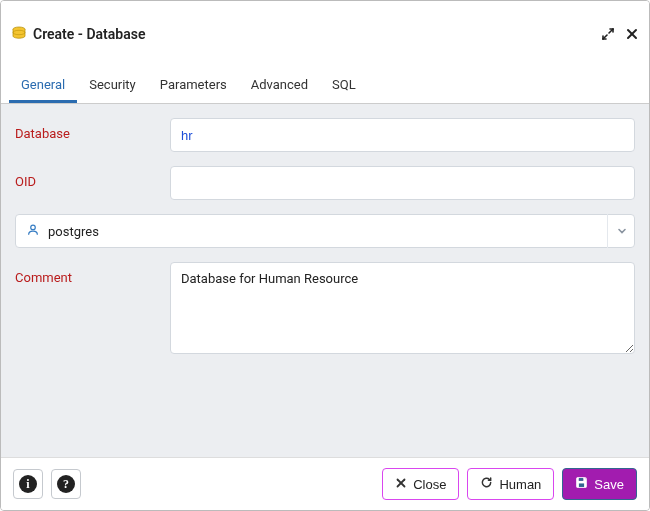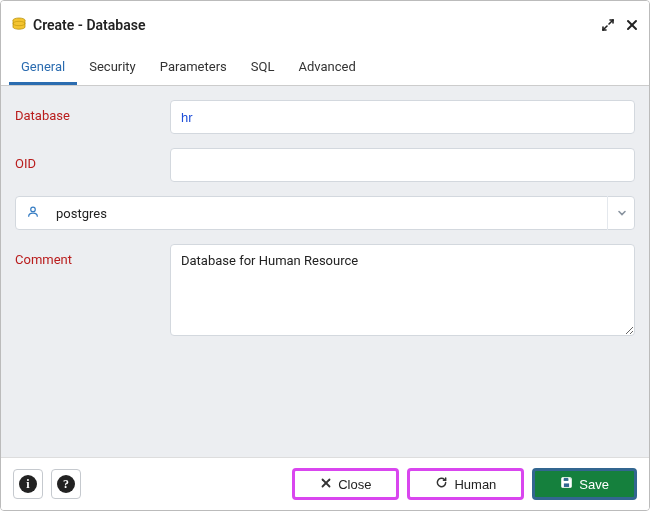--- a/index.html
+++ b/index.html
@@ -14,21 +14,21 @@
     height: 511px;
     border: 1px solid #bbb;
     border-radius: 4px;
     display: flex;
     flex-direction: column;
     overflow: hidden;
   }
   .titlebar {
     display: flex;
     align-items: center;
-    padding: 16px 10px;
+    padding: 25px 10px;
     gap: 6px;
     background: #fff;
   }
   .db-icon {
     width: 16px; height: 16px;
     display: inline-flex;
   }
   .title-text { font-weight: 600; font-size: 14px; flex: 1; }
   .titlebar-actions { display: flex; gap: 10px; align-items: center; }
   .icon-btn {
@@ -92,21 +92,21 @@
   .select-input {
     width: 100%;
     height: 34px;
     padding: 6px 30px 6px 10px;
     border: 1px solid #d3d8de;
     border-radius: 4px;
     font-size: 13px;
     background: #fff;
     display: flex;
     align-items: center;
-    gap: 16px;
+    gap: 8px;
     cursor: pointer;
   }
   .select-chevron {
     position: absolute;
     right: 0; top: 0; bottom: 0;
     width: 28px;
     display: flex;
     align-items: center;
     justify-content: center;
     border-left: 1px solid #e4e8ed;
@@ -150,33 +150,33 @@
     color: #fff;
     display: inline-flex;
     align-items: center;
     justify-content: center;
     font-weight: 700;
     font-size: 12px;
     font-family: Georgia, serif;
   }
   .btn {
     height: 32px;
-    padding: 0 25px;
-    border: 3px solid #d946ef;
+    padding: 0 12px;
+    border: 1px solid #d946ef;
     border-radius: 4px;
     background: #fff;
     display: inline-flex;
     align-items: center;
     gap: 6px;
     font-size: 13px;
     cursor: pointer;
     color: #222;
   }
   .btn.primary {
-    background: #15803d;
+    background: #a21caf;
     border-color: #326690;
     color: #fff;
   }
   .user-icon { width: 14px; height: 14px; color: #3a7fc4; }
 </style>
 </head>
 <body>
 
 <div class="dialog">
 
@@ -206,22 +206,22 @@
             <path d="M11 3 L3 11"></path>
         </svg>
       </span>
     </div>
   </div>
 
   <div class="tabs">
     <div class="tab active">General</div>
     <div class="tab">Security</div>
     <div class="tab">Parameters</div>
+    <div class="tab">Advanced</div>
     <div class="tab">SQL</div>
-    <div class="tab">Advanced</div>
   </div>
 
   <div class="content">
 
     <div class="form-row">
       <div class="form-label">Database</div>
       <div class="form-control">
         <input class="text-input" type="text" value="hr" style="">
       </div>
     </div>

